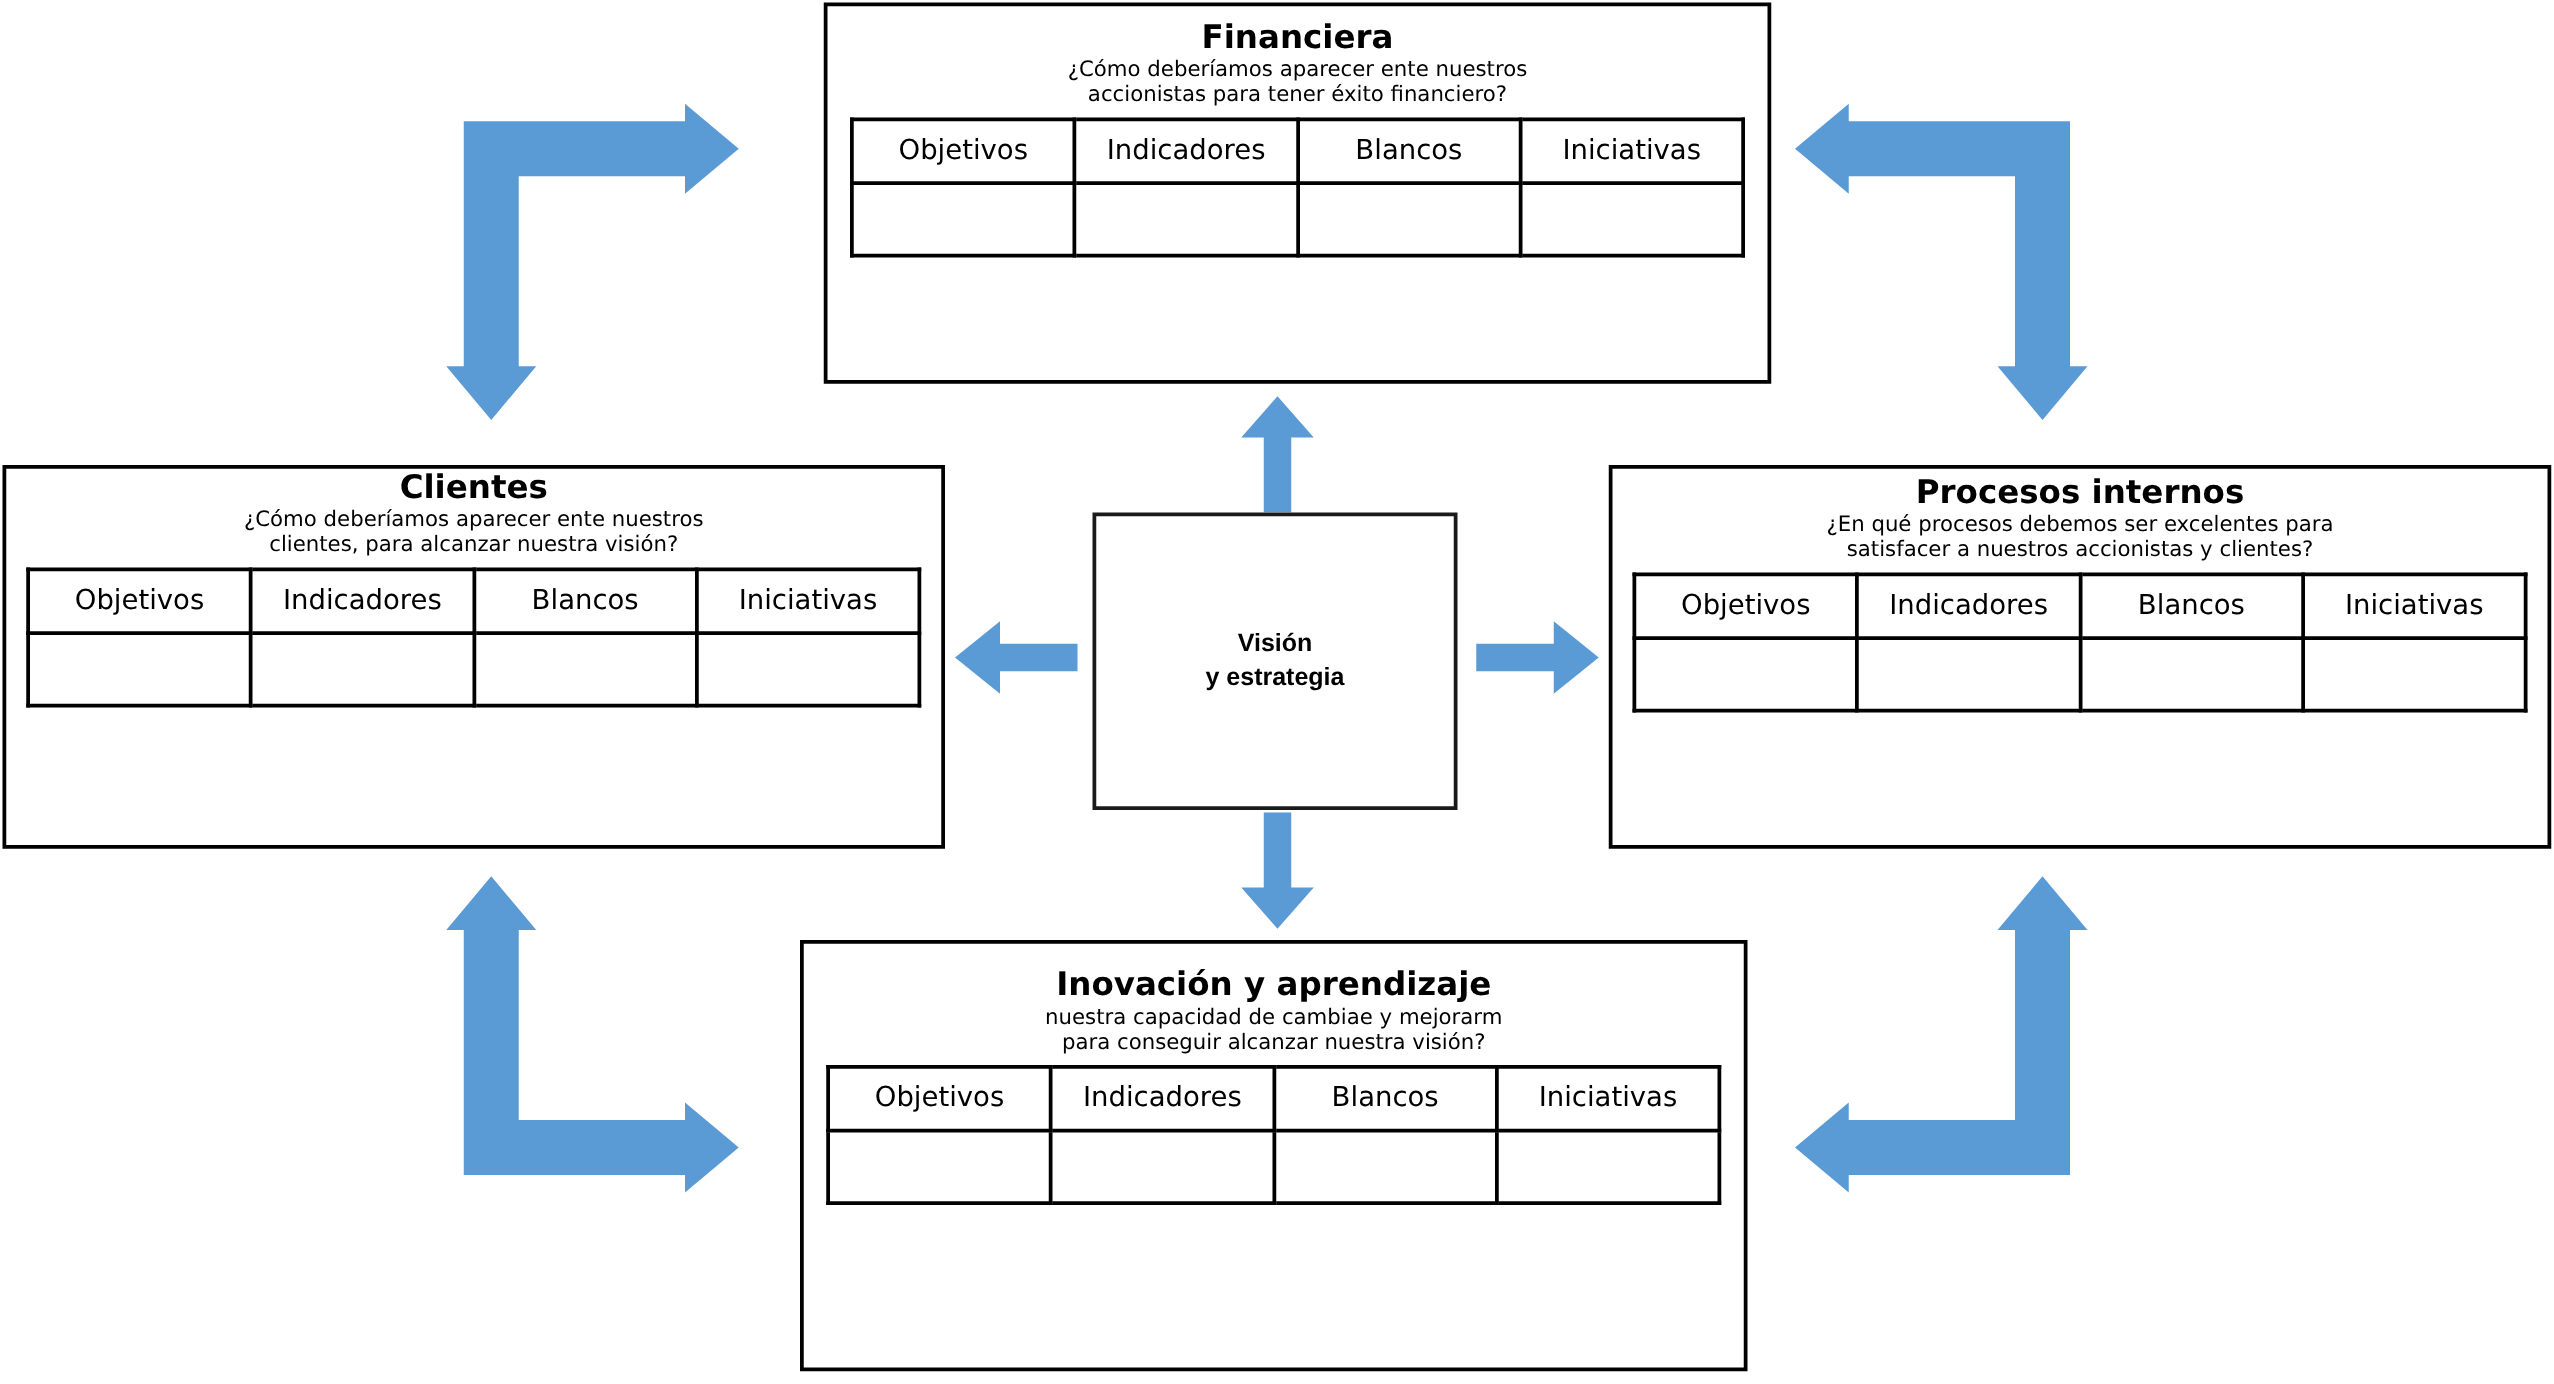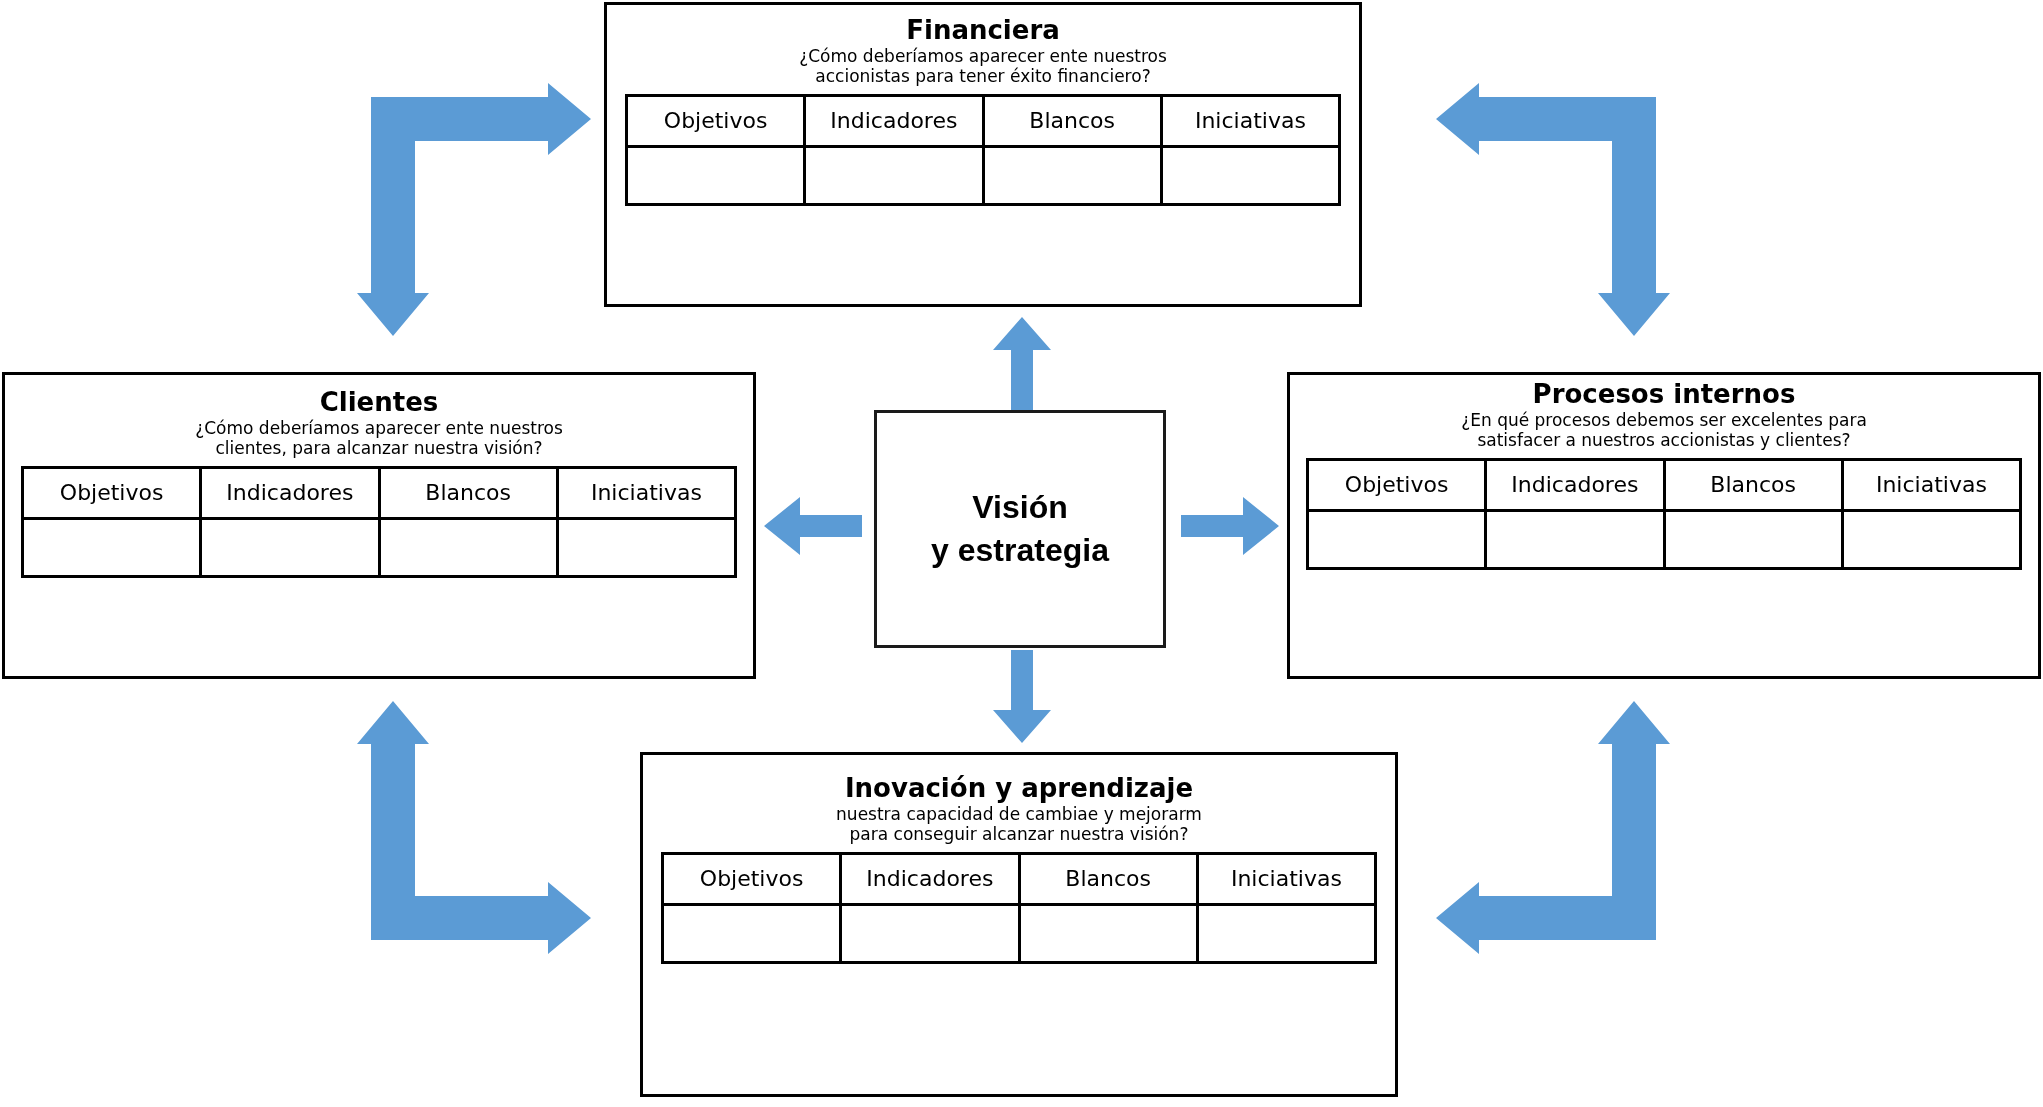--- a/index.html
+++ b/index.html
@@ -70,21 +70,21 @@
     border: 3px solid #1a1a1a;
     background: #ffffff;
     display: flex;
     flex-direction: column;
     align-items: center;
     justify-content: center;
   }
   .vision-line {
     font-family: "Liberation Sans", "DejaVu Sans", sans-serif;
     font-weight: bold;
-    font-size: 32px;
+    font-size: 20px;
     line-height: 1.35;
     color: #000000;
     text-align: center;
     white-space: nowrap;
   }
 
   
   .arrow-svg {
     position: absolute;
     overflow: visible;
@@ -169,21 +169,21 @@
   </svg>
 
   <svg class="arrow-svg" style="left:762px; top:495px;" width="100" height="62" viewBox="0 0 100 62">
     <path d="M 100 20 L 38 20 L 38 2 L 2 31 L 38 60 L 38 42 L 100 42 Z" fill="#5B9BD5"></path>
   </svg>
 
   <svg class="arrow-svg" style="left:1181px; top:495px;" width="100" height="62" viewBox="0 0 100 62">
     <path d="M 0 20 L 62 20 L 62 2 L 98 31 L 62 60 L 62 42 L 0 42 Z" fill="#5B9BD5"></path>
   </svg>
 
-  <div class="persp-box" style="left:604px; top:2px; width:758px; height:305px; padding-top:10px;">
+  <div class="persp-box" style="left:659px; top:2px; width:758px; height:305px; padding-top:10px;">
     <div class="persp-title">Financiera</div>
     <div class="persp-question">
       <span>¿Cómo deberíamos aparecer ente nuestros</span>
       <span>accionistas para tener éxito financiero?</span>
     </div>
     <table class="sc-table" style="width:716px; margin-top:8px;">
       <tbody>
           <tr>
         <td class="head">Objetivos</td>
         <td class="head">Indicadores</td>
@@ -193,21 +193,21 @@
       <tr>
         <td class="blank"></td>
         <td class="blank"></td>
         <td class="blank"></td>
         <td class="blank"></td>
       </tr>
     </tbody>
       </table>
   </div>
 
-  <div class="persp-box" style="left:2px; top:372px; width:754px; height:307px; padding-top:12px;">
+  <div class="persp-box" style="left:2px; top:372px; width:754px; height:307px; padding-top:0;">
     <div class="persp-title">Clientes</div>
     <div class="persp-question">
       <span>¿Cómo deberíamos aparecer ente nuestros</span>
       <span>clientes, para alcanzar nuestra visión?</span>
     </div>
     <table class="sc-table" style="width:716px; margin-top:8px;">
       <tbody>
           <tr>
         <td class="head">Objetivos</td>
         <td class="head">Indicadores</td>

